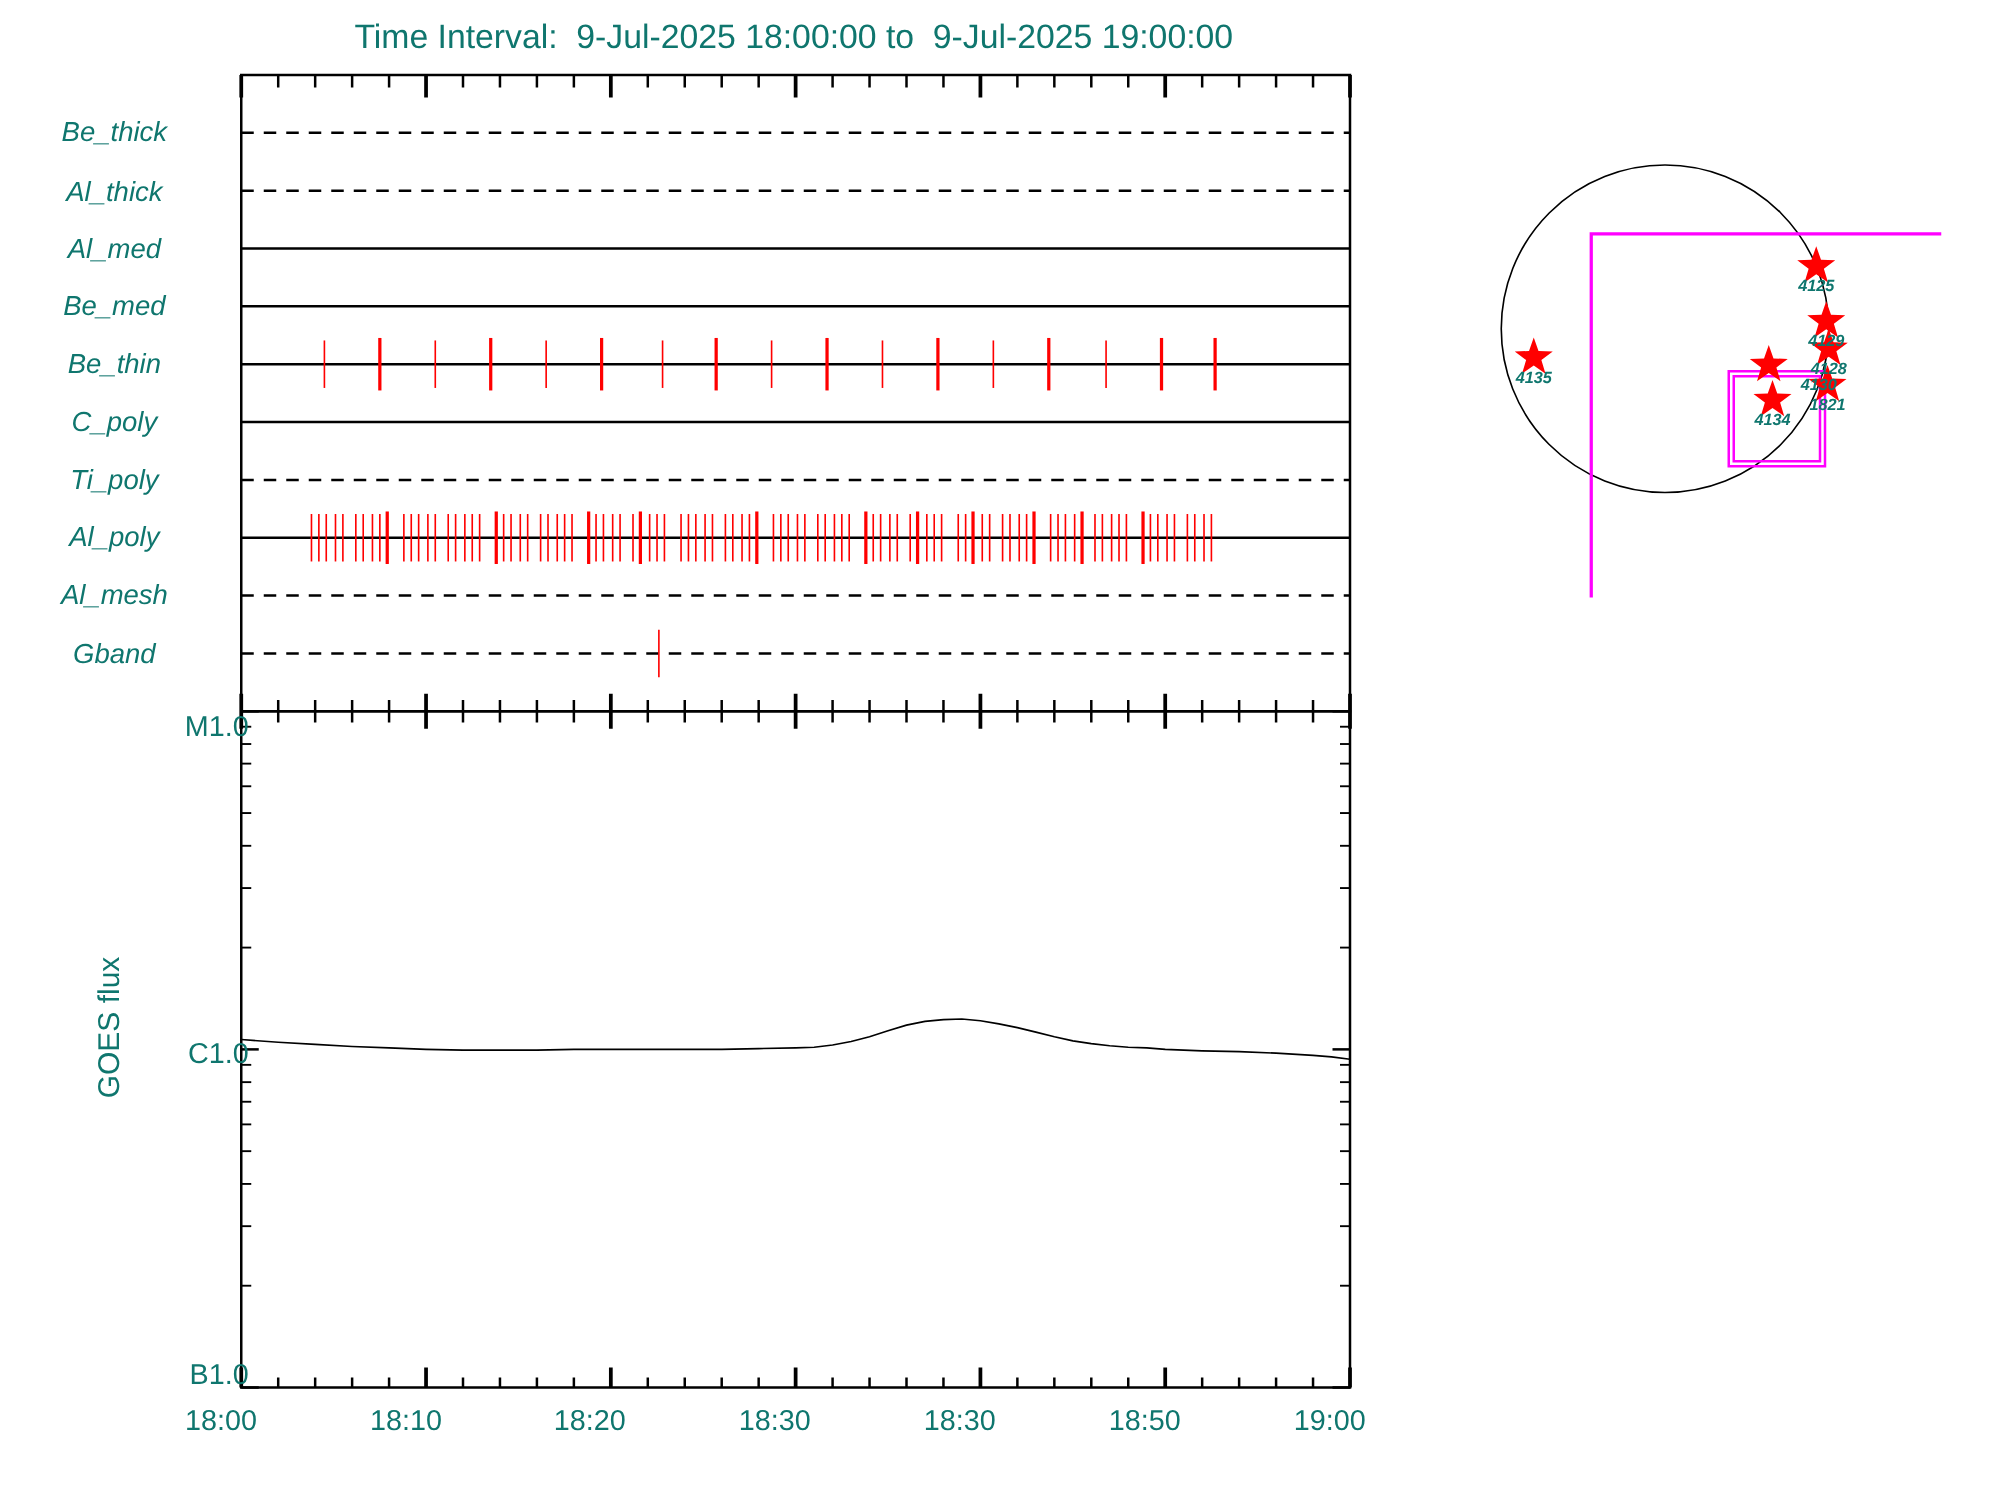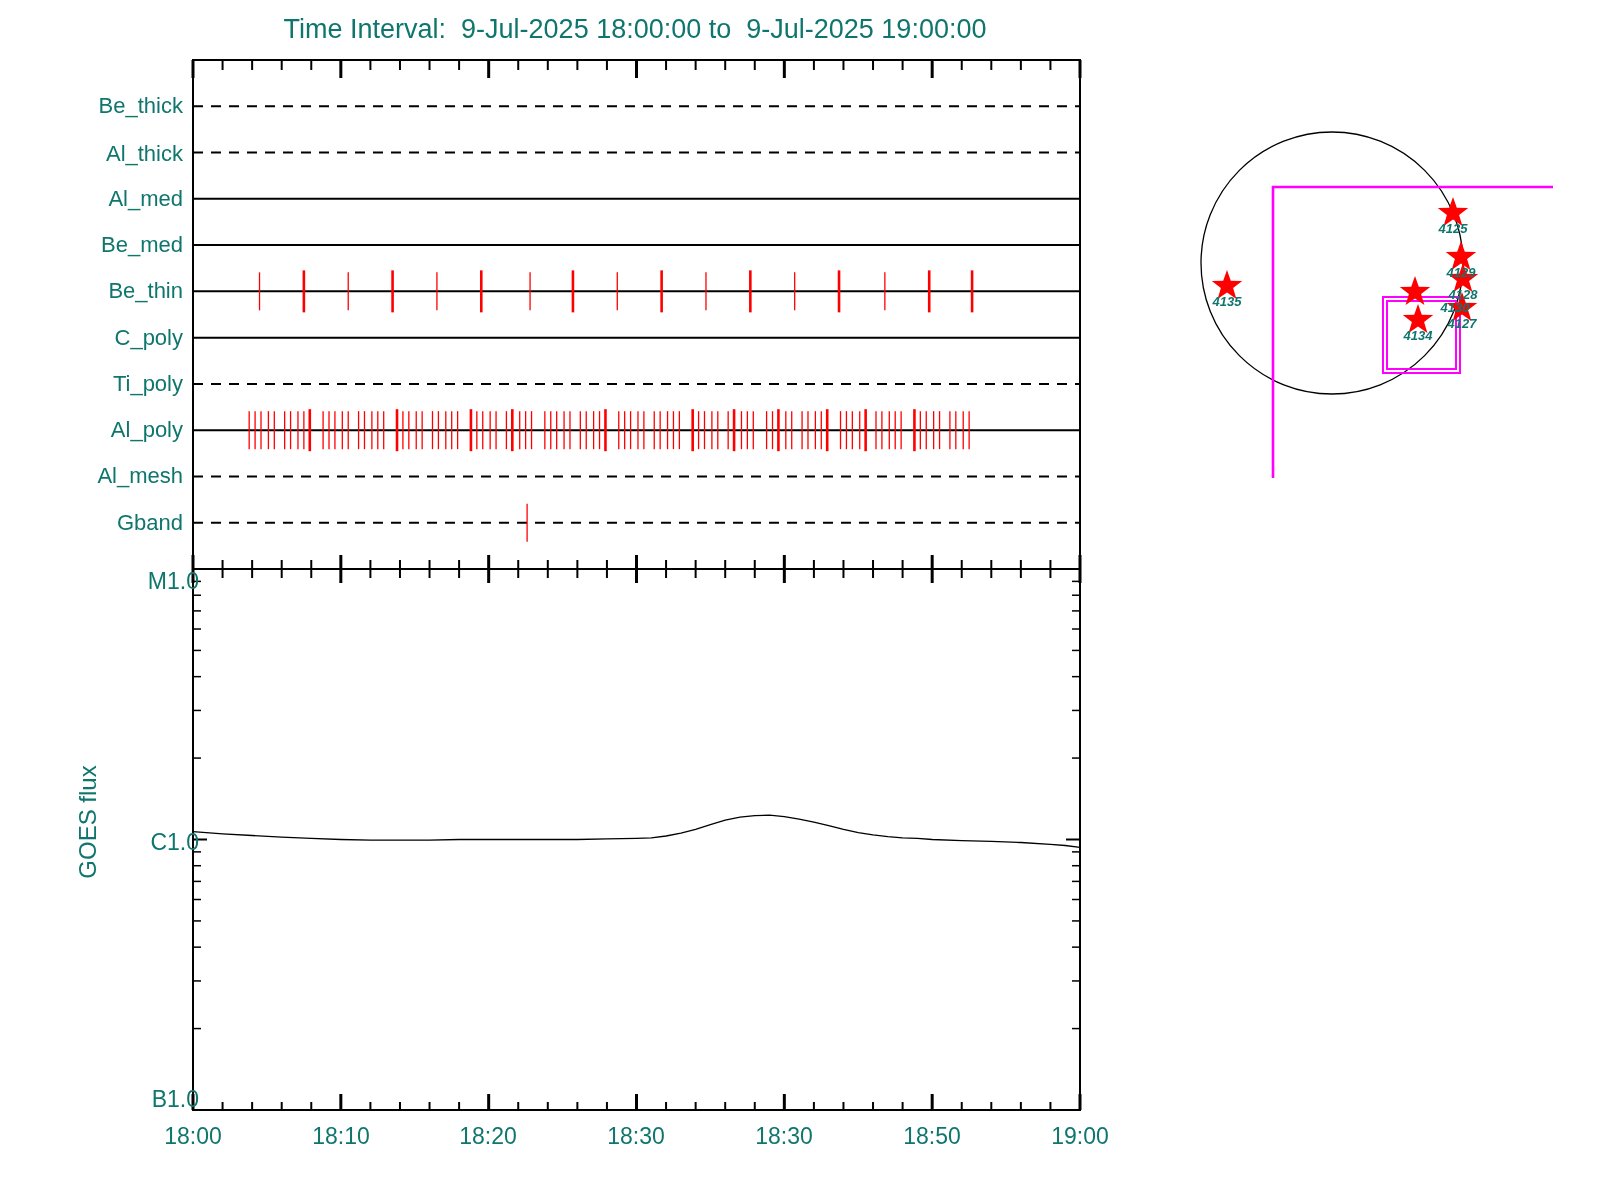--- a/index.html
+++ b/index.html
@@ -1,22 +1,22 @@
 <!DOCTYPE html>
 <html><head>
 <meta charset="utf-8">
 <style>
   html,body{margin:0;padding:0;background:#ffffff;}
   #page{position:relative;width:1600px;height:1200px;background:#ffffff;overflow:hidden;
         font-family:"Liberation Sans", sans-serif;color:#0f766e;}
   .abs{position:absolute;}
   #title{left:190px;top:14px;width:890px;text-align:center;font-size:27px;white-space:pre;}
-  .flabel{left:0;width:183px;text-align:right;font-size:22px;height:28px;line-height:28px;}
+  .flabel{left:0;width:183px;text-align:center;font-size:22px;height:28px;line-height:28px;font-style:italic;}
   .ylab{left:0;width:186px;text-align:right;font-size:23px;height:28px;line-height:28px;padding-left:13px;}
-  .xlab{top:1122px;width:90px;text-align:center;font-size:23px;height:28px;line-height:28px;}
+  .xlab{top:1122px;width:90px;font-size:23px;height:28px;line-height:28px;}
   #goesylabel{left:88px;top:822px;width:200px;text-align:center;font-size:24px;
               transform:translate(-50%,-50%) rotate(-90deg);}
   .star-label{position:absolute;width:60px;text-align:center;font-size:13px;font-weight:bold;
               height:14px;line-height:14px;font-style:italic;}
   svg{position:absolute;left:0;top:0;}
 </style>
 </head>
 <body>
 <div id="page">
 
@@ -318,18 +318,18 @@
 <div class="abs xlab" style="left:296px">18:10</div>
 <div class="abs xlab" style="left:443px">18:20</div>
 <div class="abs xlab" style="left:591px">18:30</div>
 <div class="abs xlab" style="left:739px">18:30</div>
 <div class="abs xlab" style="left:887px">18:50</div>
 <div class="abs xlab" style="left:1035px">19:00</div>
 
 <div class="star-label" style="left: 1423px; top: 222px;">4125</div>
     <div class="star-label" style="left: 1431px; top: 266px;">4129</div>
     <div class="star-label" style="left: 1433px; top: 288px;">4128</div>
-    <div class="star-label" style="left: 1432px; top: 317px;">4127</div>
+    <div class="star-label" style="left: 1432px; top: 317px;">1821</div>
     <div class="star-label" style="left: 1385px; top: 301px; padding-left: 40px;">4130</div>
     <div class="star-label" style="left: 1388px; top: 329px;">4134</div>
     <div class="star-label" style="left: 1197px; top: 295px;">4135</div>
 
 </div>
 
 </body></html>

